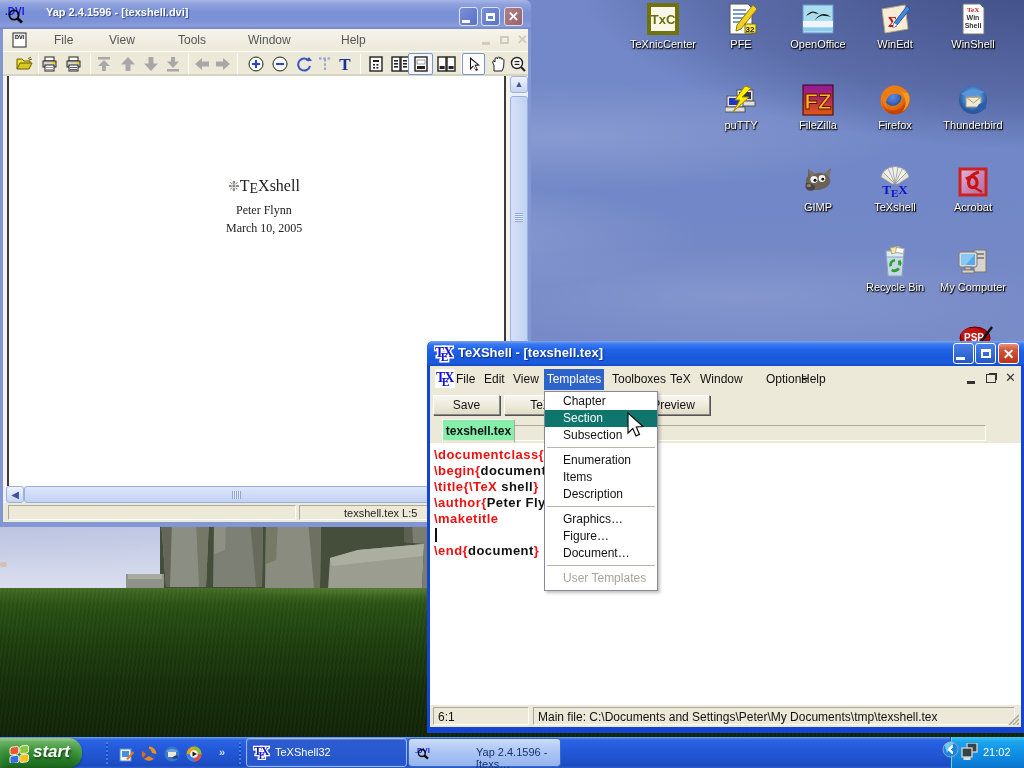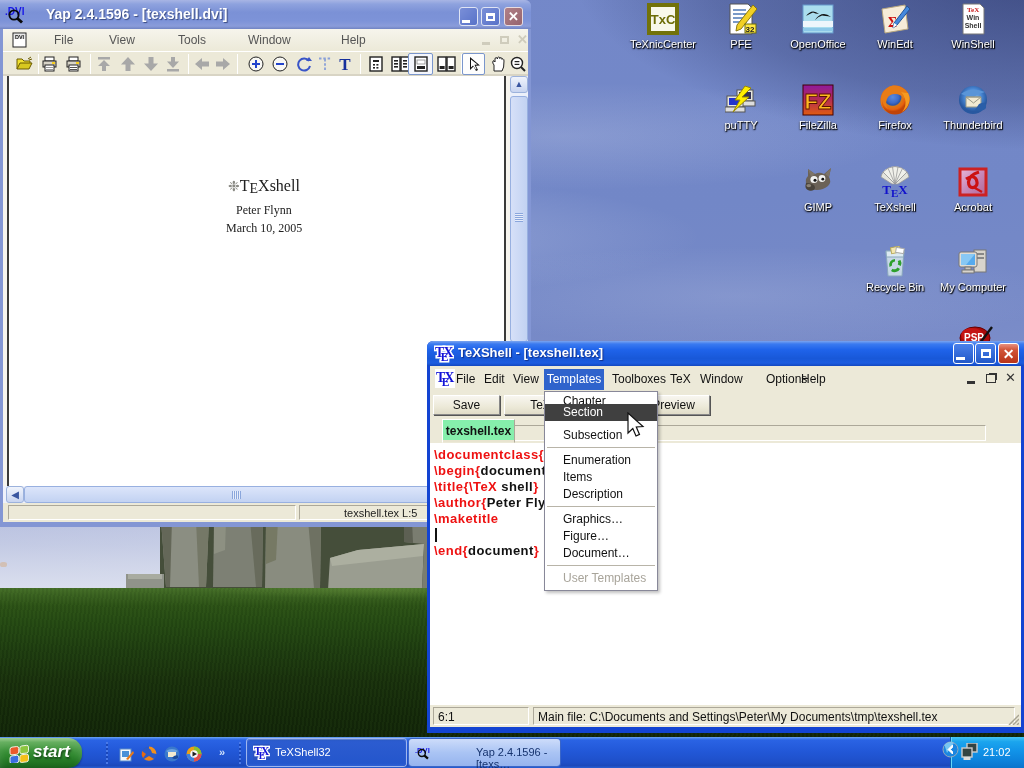--- a/index.html
+++ b/index.html
@@ -268,21 +268,21 @@
   <div id="psp"></div>
   <div id="yap" class="win" style="left:0;top:0;width:531px;height:527px;background:#8396d4;border-radius:0 6px 0 0;">
 
     <div class="abs" style="left:0;top:0;width:531px;height:29px;border-radius:0 6px 0 0;
       background:linear-gradient(180deg,#a8b5e4 0%,#8ea2de 14%,#7b91d6 42%,#7d93d8 72%,#8a9cda 90%,#7083c2 100%);">
       <svg class="abs" style="left:5px;top:5px;" width="21" height="20" viewBox="0 0 21 20">
           <text x="0" y="10" font-size="10" font-weight="bold" fill="#1818e8" font-family="Liberation Sans">.DVI</text>
           <circle cx="9" cy="10" r="4.6" fill="none" stroke="#0a0a0a" stroke-width="1.9"></circle>
           <line x1="12.5" y1="13.5" x2="17" y2="17.5" stroke="#0a0a0a" stroke-width="3"></line>
         </svg>
-      <div class="abs" style="left:46px;top:6px;color:#fff;font-weight:bold;font-size:14px;text-shadow:1px 1px 1px #3a4a80;">Yap 2.4.1596 - [texshell.dvi]</div>
+      <div class="abs" style="left:46px;top:6px;color:#fff;font-weight:bold;font-size:11px;text-shadow:1px 1px 1px #3a4a80;">Yap 2.4.1596 - [texshell.dvi]</div>
       <div class="tbtn" style="left:459px;top:7px;width:19px;height:19px;background:linear-gradient(135deg,#7a8fd8,#5872c8);border-color:#dfe4f4;">
           <span style="display:block;width:8px;height:3px;background:#fff;margin-top:9px;margin-right:5px;"></span>
         </div>
       <div class="tbtn" style="left:481px;top:7px;width:19px;height:19px;background:linear-gradient(135deg,#7a8fd8,#5872c8);border-color:#dfe4f4;">
           <span style="display:block;width:9px;height:8px;border:2px solid #fff;border-top-width:3px;"></span>
         </div>
       <div class="tbtn" style="left:504px;top:7px;width:19px;height:19px;background:linear-gradient(135deg,#b08088,#96646e);border-color:#e8dce0;font-size:13px;">✕</div>
     </div>
 
     <div class="abs" style="left:3px;top:29px;width:525px;height:22px;background:linear-gradient(180deg,#f6f4ec,#ece9d8);color:#555;font-size:12px;">
@@ -541,21 +541,21 @@
           <g stroke="#a8a492" stroke-width="1.5">
             <line x1="12" y1="2" x2="2" y2="12"></line>
             <line x1="12" y1="6" x2="6" y2="12"></line>
             <line x1="12" y1="10" x2="10" y2="12"></line>
           </g>
         </svg>
     </div>
 
     <div class="abs" style="left:117px;top:50px;width:114px;height:200px;background:#fff;border:1px solid #889;box-shadow:2px 2px 3px rgba(0,0,0,0.25);z-index:30;font-size:12px;color:#111;">
       <div class="mi" style="top:1px;">Chapter</div>
-      <div class="mi" style="top:12px;background:#404040;color:#fff;">Section</div>
+      <div class="mi" style="top:18px;background:#0f766e;color:#fff;">Section</div>
       <div class="mi" style="top:35px;">Subsection</div>
       <div class="msep" style="top:55px;"></div>
       <div class="mi" style="top:60px;">Enumeration</div>
       <div class="mi" style="top:77px;">Items</div>
       <div class="mi" style="top:94px;">Description</div>
       <div class="msep" style="top:114px;"></div>
       <div class="mi" style="top:119px;">Graphics…</div>
       <div class="mi" style="top:136px;">Figure…</div>
       <div class="mi" style="top:153px;">Document…</div>
       <div class="msep" style="top:173px;"></div>

